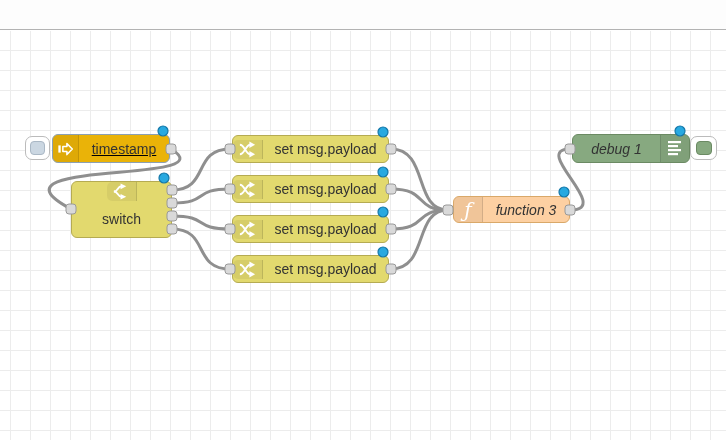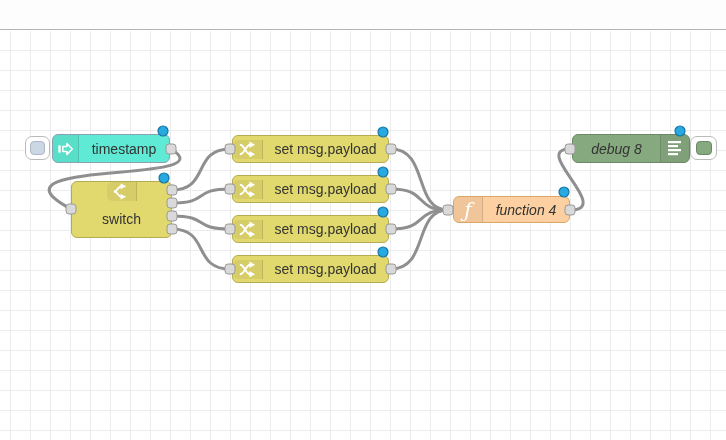--- a/index.html
+++ b/index.html
@@ -7,21 +7,21 @@
          font-family:"Liberation Sans",sans-serif;background:#fff;}
   .header{position:absolute;left:0;top:0;width:726px;height:30px;
           background:#fdfdfd;border-bottom:1px solid #b3b3b3;box-sizing:border-box;}
   .grid{position:absolute;left:0;top:31px;width:726px;height:409px;
         background-image:linear-gradient(to right,#ececec 1px,transparent 1px),
                          linear-gradient(to bottom,#ececec 1px,transparent 1px);
         background-size:20px 20px;background-position:10px 19px;}
   svg.layer{position:absolute;left:0;top:0;width:726px;height:440px;}
   .node{position:absolute;border:1px solid;border-radius:6px;display:flex;
         align-items:stretch;box-sizing:border-box;z-index:3;}
-  .node.inject{background:#5eead4;border-color:#8ba0b3;}
+  .node.inject{background:#eab308;border-color:#8ba0b3;text-decoration:underline;}
   .node.yellow{background:#e2d96e;border-color:#b5ab52;align-items:center;}
   .node.func{background:#fdd0a2;border-color:#d9a869;}
   .node.debug{background:#87a980;border-color:#6b8a63;}
   .icon-box{display:flex;align-items:center;justify-content:center;
             background:rgba(0,0,0,0.05);flex:0 0 auto;}
   .icon-left{border-right:1px solid rgba(0,0,0,0.12);border-radius:5px 0 0 5px;}
   .icon-right{border-left:1px solid rgba(0,0,0,0.12);border-radius:0 5px 5px 0;}
   .nlabel{flex:1;display:flex;align-items:center;justify-content:center;
           font-size:14px;color:#333;white-space:nowrap;}
   .italic .nlabel{font-style:italic;}
@@ -126,29 +126,29 @@
         <polygon points="12,11.5 18,15 12,18.5" fill="#fff"></polygon>
       </svg>
     </div>
     <div class="nlabel">set msg.payload</div>
   </div>
 
   <div class="node func italic" style="left:453px;top:196px;width:117px;height:27px;">
     <div class="icon-box icon-left" style="width:28px;">
       <span class="fglyph">ƒ</span>
     </div>
-    <div class="nlabel">function 4</div>
+    <div class="nlabel">function 3</div>
   </div>
 
   <div class="side-btn" style="left:690px;top:136px;width:27px;height:24px;">
     <div class="side-btn-inner inner-debug" style="left:5px;top:4px;width:16px;height:14px;"></div>
   </div>
 
   <div class="node debug italic" style="left:572px;top:134px;width:118px;height:29px;">
-    <div class="nlabel">debug 8</div>
+    <div class="nlabel">debug 1</div>
     <div class="icon-box icon-right" style="width:28px;">
       <svg width="18" height="20" viewBox="0 0 18 20">
         <rect x="2" y="2" width="13" height="2.2" fill="#fff"></rect>
         <rect x="2" y="6" width="10" height="2.2" fill="#fff"></rect>
         <rect x="2" y="10" width="13" height="2.2" fill="#fff"></rect>
         <rect x="2" y="14" width="10" height="2.2" fill="#fff"></rect>
       </svg>
     </div>
   </div>
 

